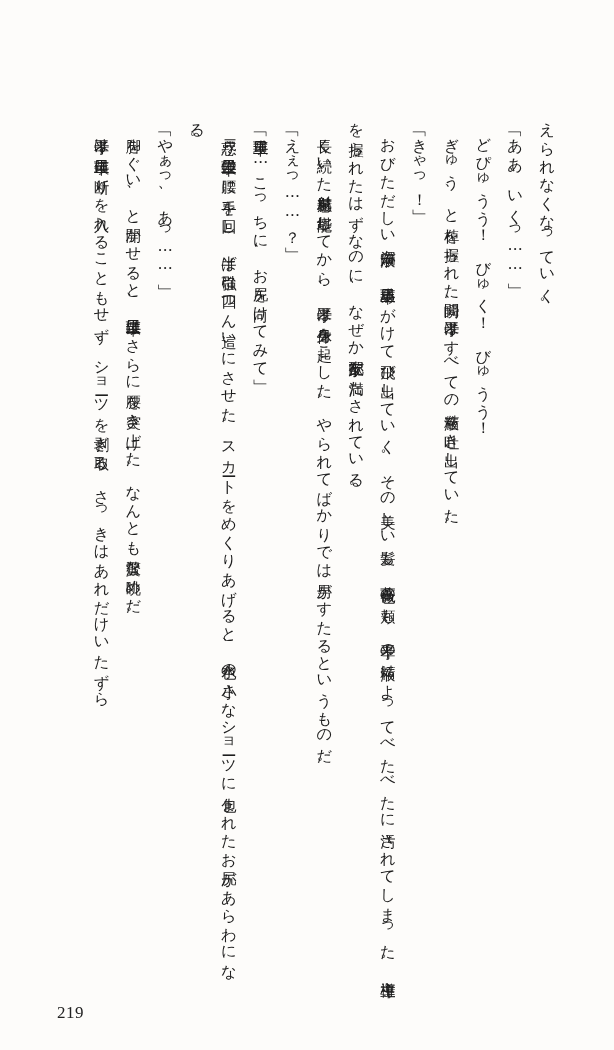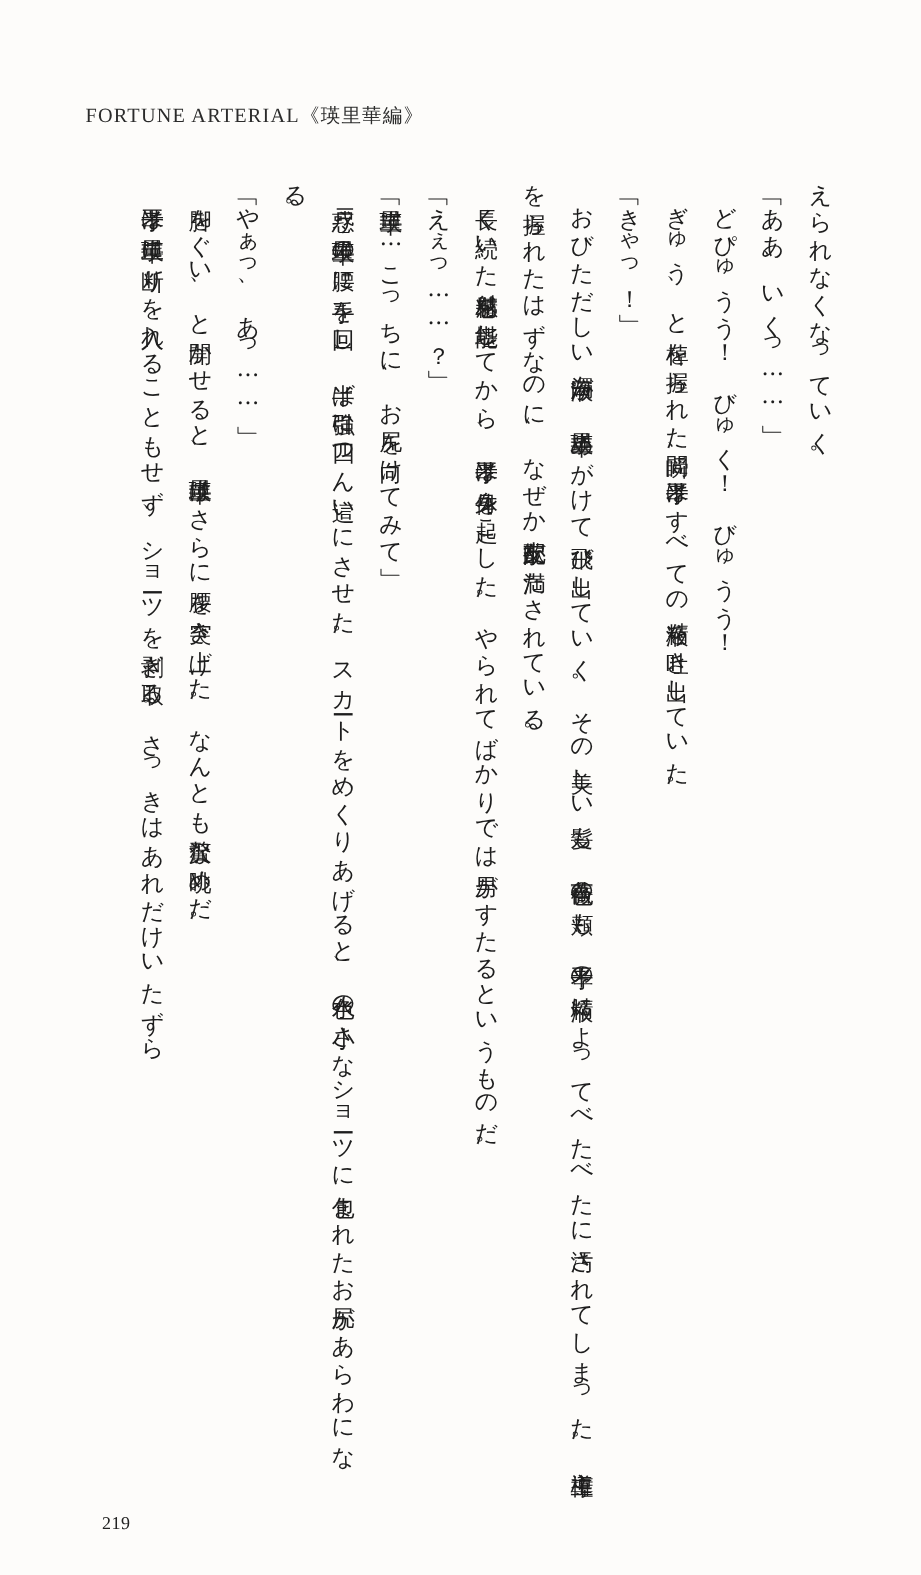--- a/index.html
+++ b/index.html
@@ -61,36 +61,33 @@
     margin: 0;
     padding: 0;
   }
   .body-text p.indent {
     text-indent: 1em;
   }
 
   
   .folio {
     position: absolute;
-    left: 68px;
+    left: 57px;
     bottom: 27px;
     font-family: "Liberation Serif", "DejaVu Serif", serif;
-    font-size: 12px;
+    font-size: 17px;
     color: #222;
     letter-spacing: 0.03em;
   }
 </style>
 </head>
 <body>
 
 <div class="page">
 
-  <div class="header">
-    <span class="series">FORTUNE ARTERIAL</span><span class="chap">《瑛里華編》</span>
-  </div>
 
   <div class="body-text">
     <p>えられなくなっていく。</p>
     <p class="indent">「ああ、いくっ……」</p>
     <p class="indent">どぴゅうう！　びゅく！　びゅうう！</p>
     <p class="indent">ぎゅう、と棹を握られた瞬間、孝平はすべての精液を吐き出していた。</p>
     <p class="indent">「きゃっ！」</p>
     <p class="indent">おびただしい白濁液が、瑛里華めがけて飛び出していく。その美しい髪も、薔薇色の頬も、孝平の精液によってべたべたに汚されてしまった。主導権を握られたはずなのに、なぜか支配欲が満たされている。</p>
     <p class="indent">長く続いた射精感を堪能してから、孝平は身体を起こした。やられてばかりでは男がすたるというものだ。</p>
     <p class="indent">「えぇっ……？」</p>

